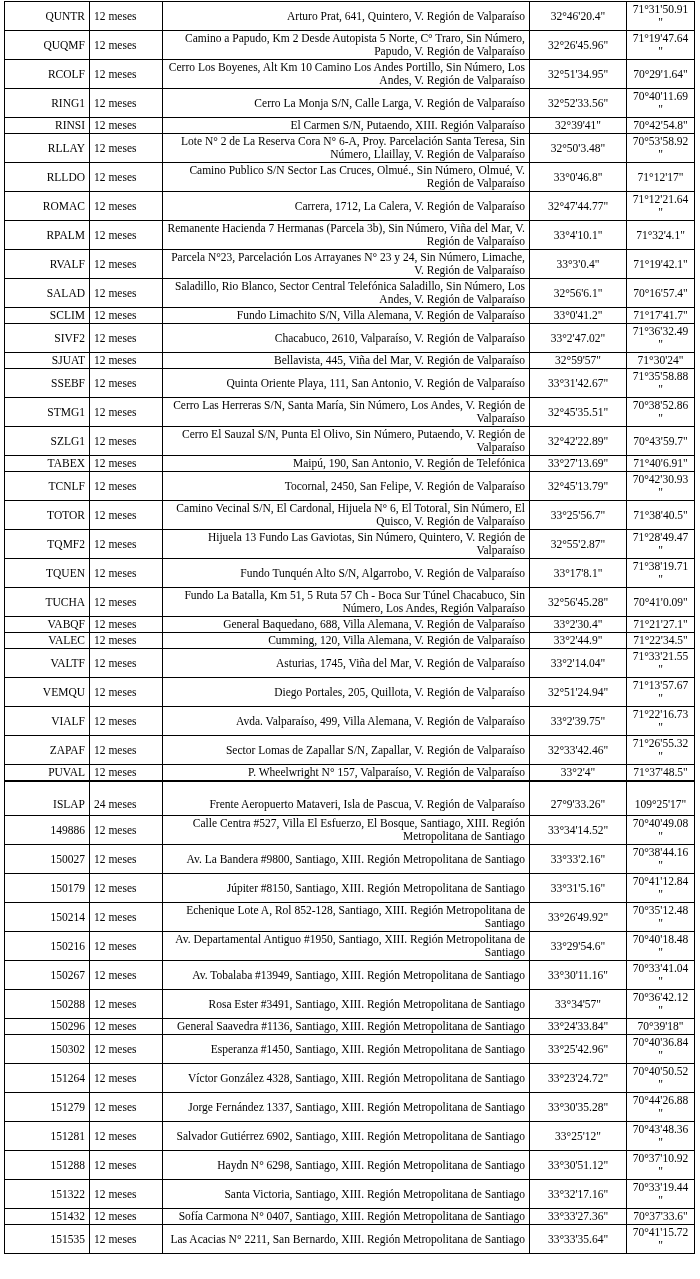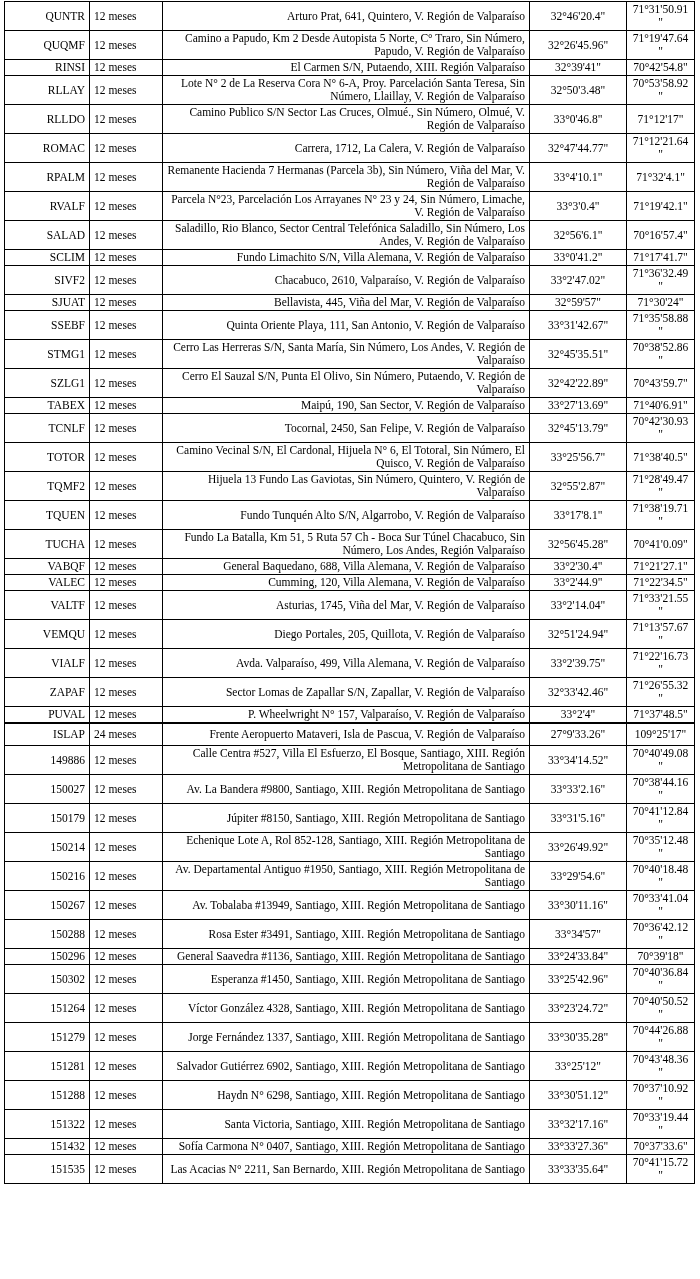--- a/index.html
+++ b/index.html
@@ -30,21 +30,21 @@
     overflow: hidden;
     word-wrap: break-word;
   }
   td.col-code { text-align: right; }
   td.col-duration { text-align: left; }
   td.col-address { text-align: right; }
   td.col-lat { text-align: center; }
   td.col-lon { text-align: center; }
   tr.section-start td {
     border-top: 2px solid #000000;
-    padding-top: 4px;
+    padding-top: 16px;
     padding-bottom: 4px;
   }
 </style>
 </head>
 <body>
 
 <div class="page">
   <table class="stations">
     <colgroup>
       <col style="width:85px">
@@ -62,20 +62,34 @@
           <td class="col-lon">71°31'50.91"</td>
         </tr>
         <tr>
           <td class="col-code">QUQMF</td>
           <td class="col-duration">12 meses</td>
           <td class="col-address">Camino a Papudo, Km 2 Desde Autopista 5 Norte, C° Traro, Sin Número, Papudo, V. Región de Valparaíso</td>
           <td class="col-lat">32°26'45.96"</td>
           <td class="col-lon">71°19'47.64"</td>
         </tr>
         <tr>
+          <td class="col-code">RCOLF</td>
+          <td class="col-duration">12 meses</td>
+          <td class="col-address">Cerro Los Boyenes, Alt Km 10 Camino Los Andes Portillo, Sin Número, Los Andes, V. Región de Valparaíso</td>
+          <td class="col-lat">32°51'34.95"</td>
+          <td class="col-lon">70°29'1.64"</td>
+        </tr>
+        <tr>
+          <td class="col-code">RING1</td>
+          <td class="col-duration">12 meses</td>
+          <td class="col-address">Cerro La Monja S/N, Calle Larga, V. Región de Valparaíso</td>
+          <td class="col-lat">32°52'33.56"</td>
+          <td class="col-lon">70°40'11.69"</td>
+        </tr>
+        <tr>
           <td class="col-code">RINSI</td>
           <td class="col-duration">12 meses</td>
           <td class="col-address">El Carmen S/N, Putaendo, XIII. Región Valparaíso</td>
           <td class="col-lat">32°39'41"</td>
           <td class="col-lon">70°42'54.8"</td>
         </tr>
         <tr>
           <td class="col-code">RLLAY</td>
           <td class="col-duration">12 meses</td>
           <td class="col-address">Lote N° 2 de La Reserva Cora N° 6-A, Proy. Parcelación Santa Teresa, Sin Número, Llaillay, V. Región de Valparaíso</td>
@@ -155,21 +169,21 @@
         <tr>
           <td class="col-code">SZLG1</td>
           <td class="col-duration">12 meses</td>
           <td class="col-address">Cerro El Sauzal S/N, Punta El Olivo, Sin Número, Putaendo, V. Región de Valparaíso</td>
           <td class="col-lat">32°42'22.89"</td>
           <td class="col-lon">70°43'59.7"</td>
         </tr>
         <tr>
           <td class="col-code">TABEX</td>
           <td class="col-duration">12 meses</td>
-          <td class="col-address">Maipú, 190, San Sector, V. Región de Valparaíso</td>
+          <td class="col-address">Maipú, 190, San Antonio, V. Región de Telefónica</td>
           <td class="col-lat">33°27'13.69"</td>
           <td class="col-lon">71°40'6.91"</td>
         </tr>
         <tr>
           <td class="col-code">TCNLF</td>
           <td class="col-duration">12 meses</td>
           <td class="col-address">Tocornal, 2450, San Felipe, V. Región de Valparaíso</td>
           <td class="col-lat">32°45'13.79"</td>
           <td class="col-lon">70°42'30.93"</td>
         </tr>

